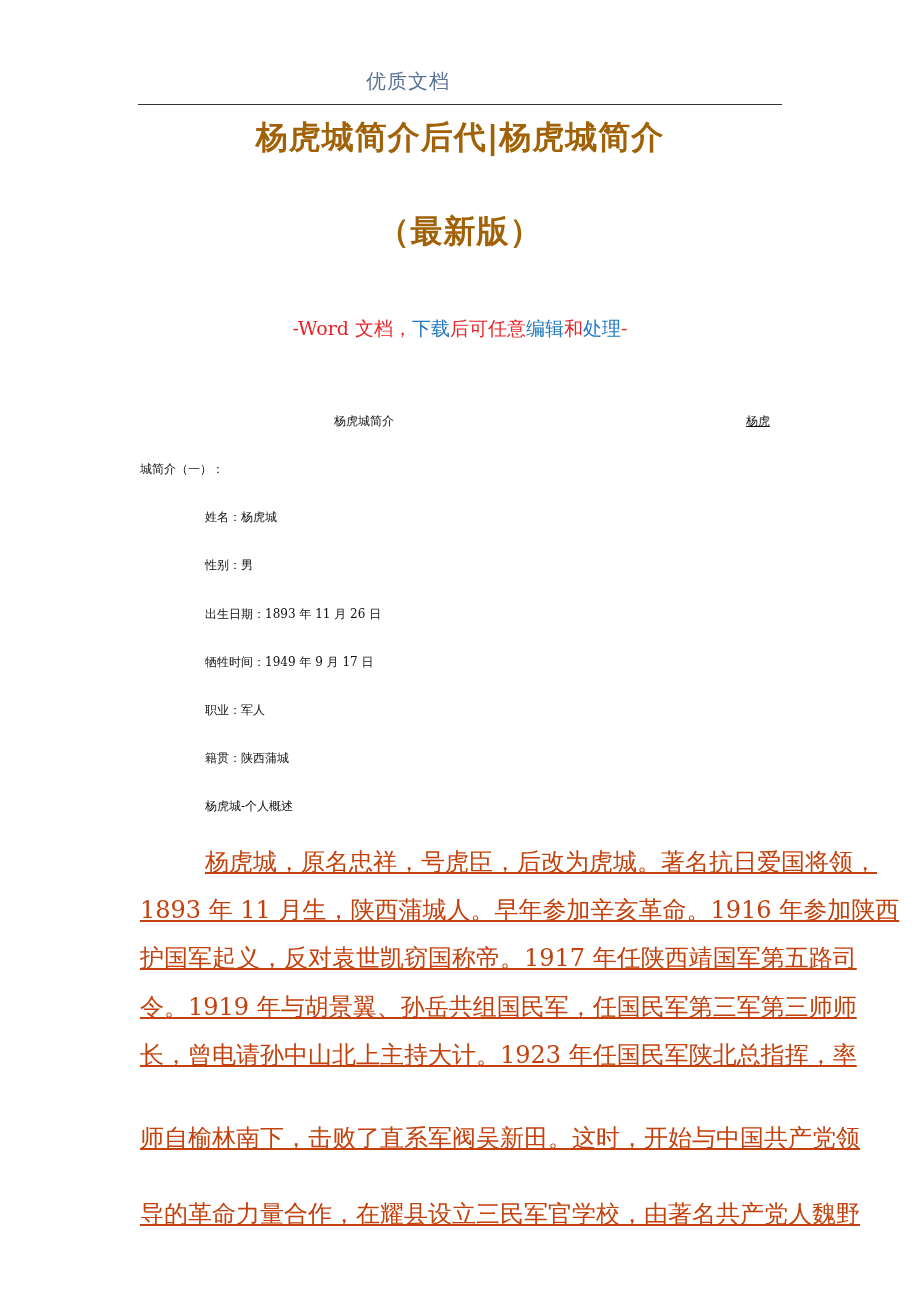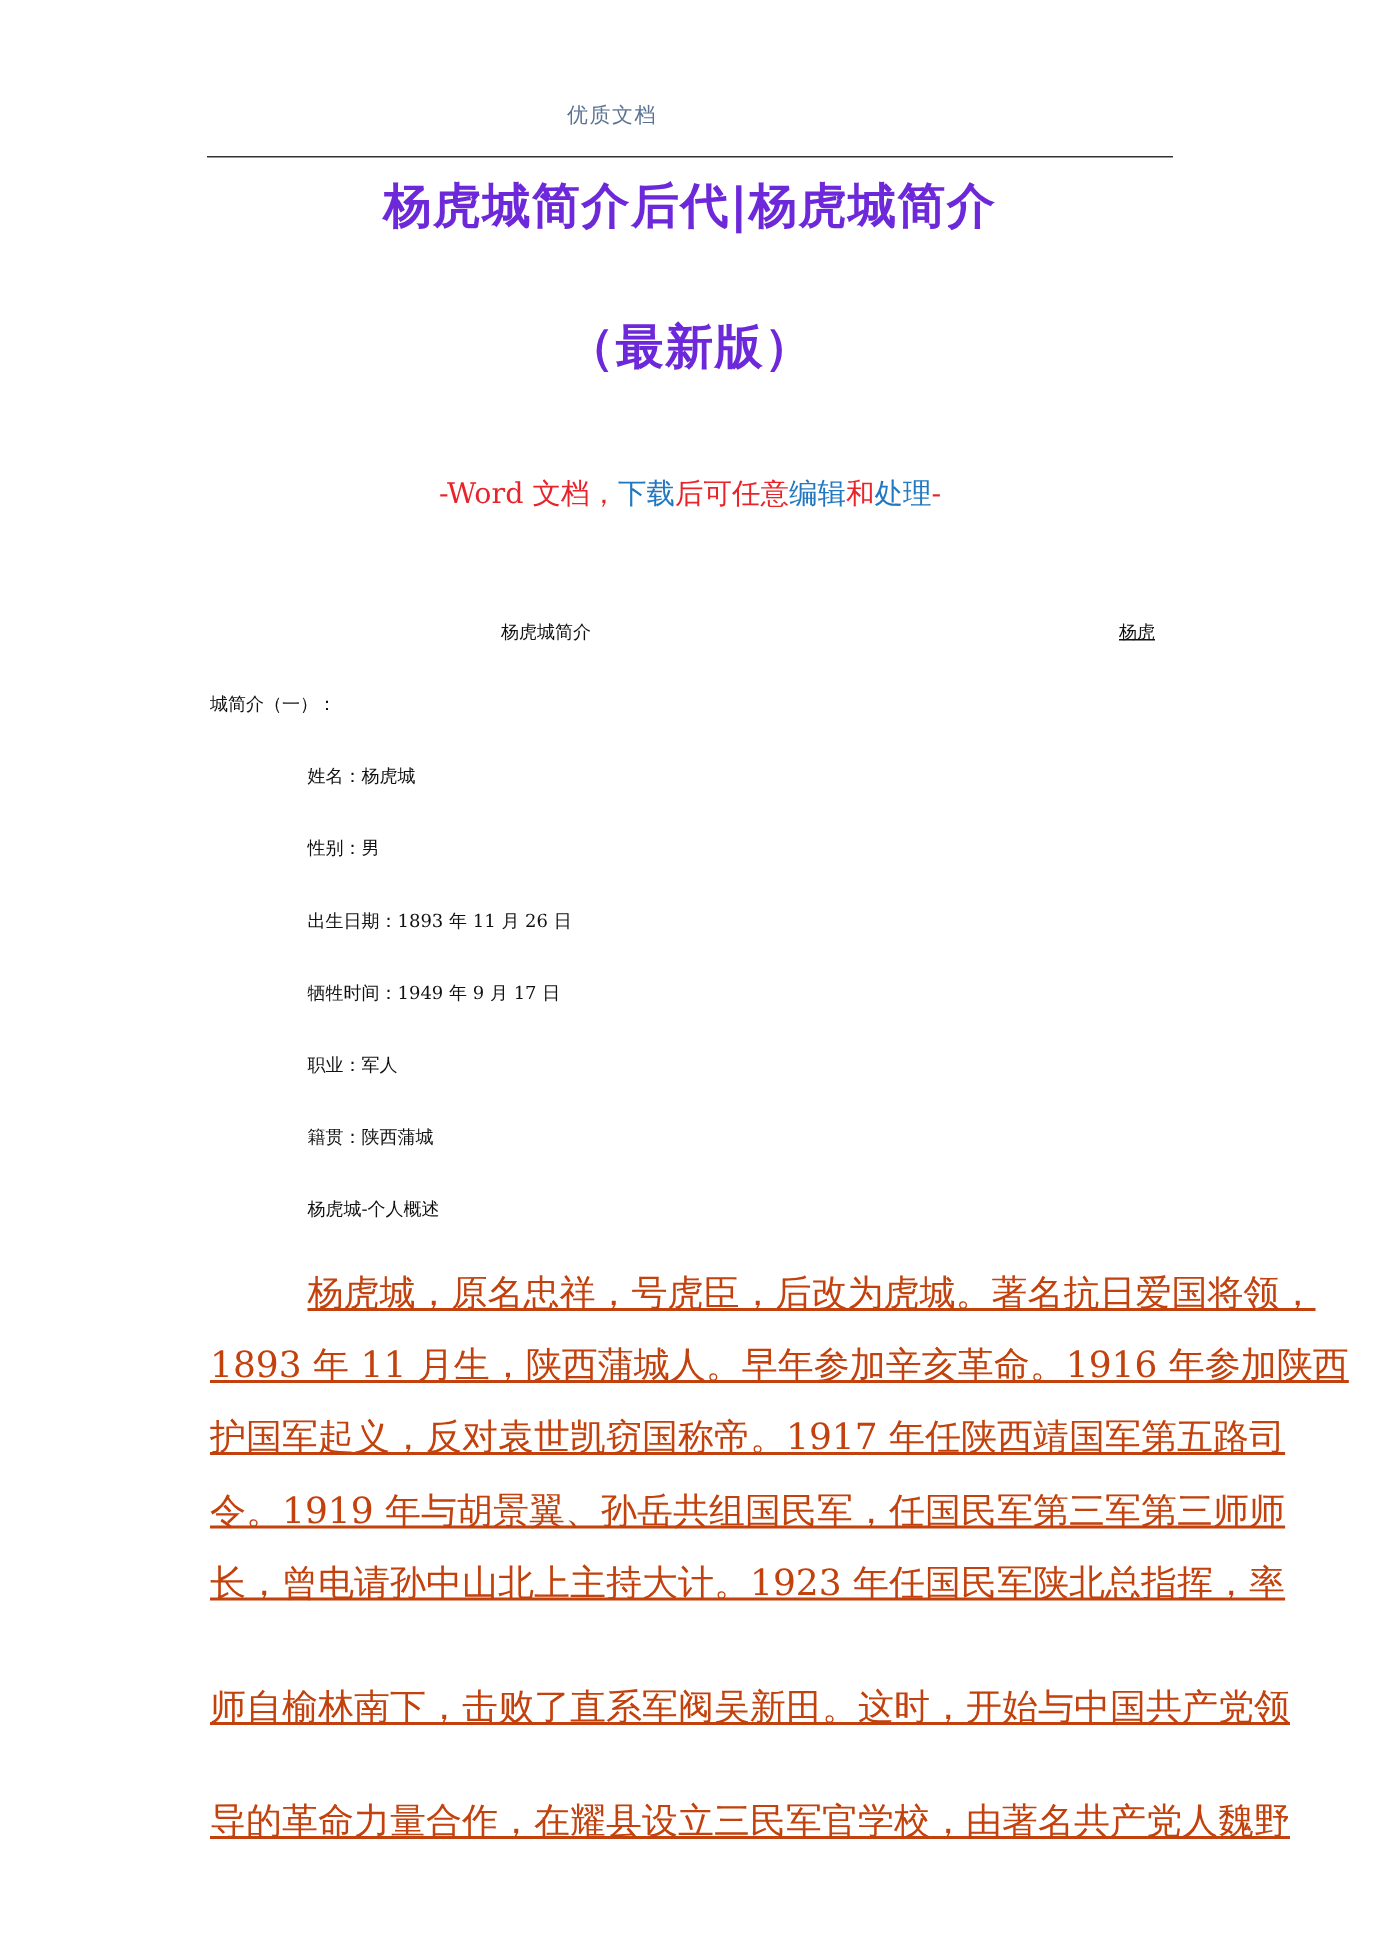--- a/index.html
+++ b/index.html
@@ -1,24 +1,24 @@
 <!DOCTYPE html>
 <html><head>
 <meta charset="utf-8">
 <style>
   html, body { margin: 0; padding: 0; background: #ffffff; }
   body { width: 920px; height: 1302px; position: relative; overflow: hidden;
          font-family: "DejaVu Serif", "Liberation Serif", serif; color: #111; }
   .header-text { position: absolute; top: 68px; left: 0; width: 816px; text-align: center;
-                 font-size: 14px; color: #5b7393; letter-spacing: 1px; }
+                 font-size: 20px; color: #5b7393; letter-spacing: 1px; }
   .header-rule { position: absolute; top: 104px; left: 138px; width: 644px; height: 0;
                  border-top: 1px solid #333; }
   .title { position: absolute; left: 0; width: 920px; text-align: center;
            font-family: "DejaVu Sans", "Liberation Sans", sans-serif; font-weight: bold;
-           font-size: 32px; color: #6d28d9; letter-spacing: 1px; }
+           font-size: 32px; color: #a16207; letter-spacing: 1px; }
   .title.l1 { top: 116px; }
   .title.l2 { top: 210px; }
   .subtitle { position: absolute; top: 316px; left: 0; width: 920px; text-align: center;
               font-size: 19px; }
   .red { color: #e8242a; }
   .blue { color: #2177c0; text-align: right; }
   .line { position: absolute; font-size: 12px; white-space: nowrap; color: #111; }
   .para-line { position: absolute; left: 140px; width: 647px; font-size: 24px; color: #c2410c;
                white-space: nowrap; text-align: justify; text-align-last: justify; text-decoration: underline; }
 </style>

